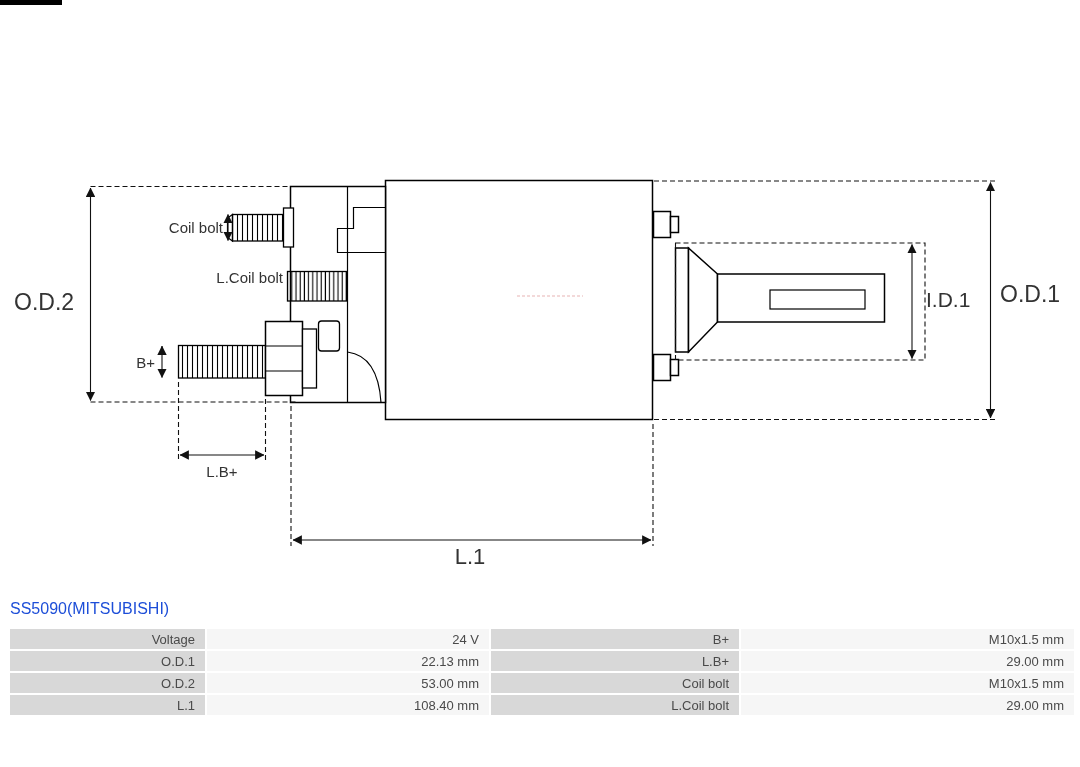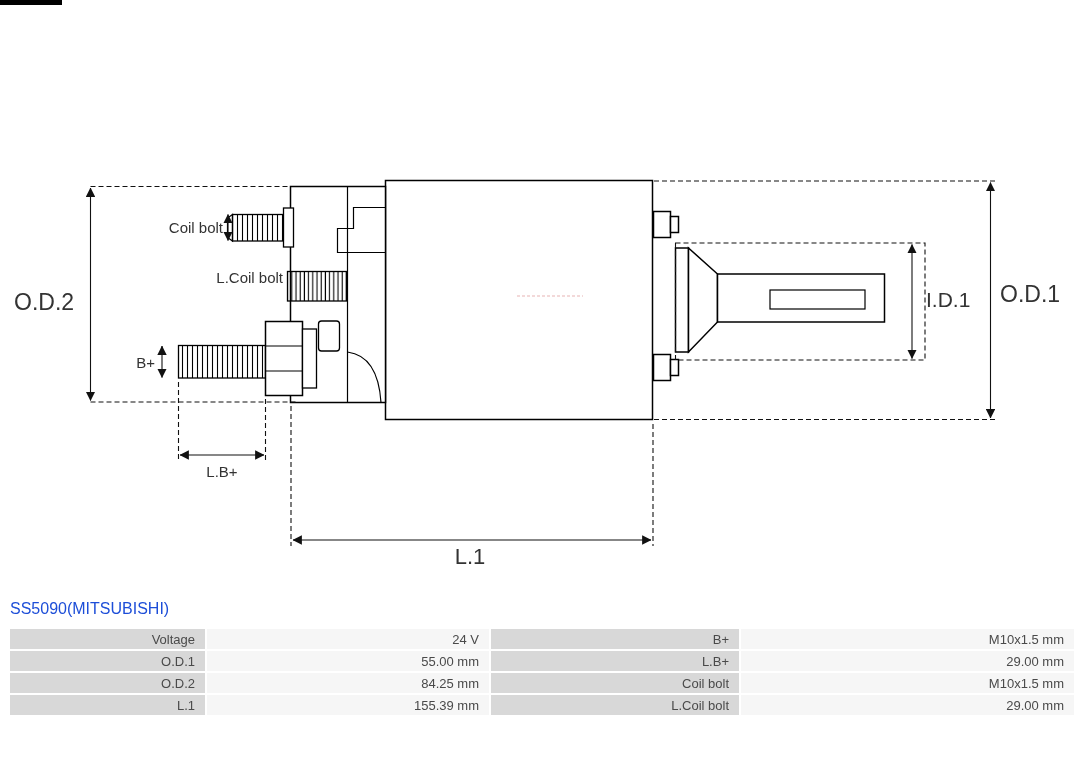--- a/index.html
+++ b/index.html
@@ -145,30 +145,30 @@
   </colgroup>
   <tbody>
     <tr>
       <td class="lbl">Voltage</td>
       <td class="val">24 V</td>
       <td class="lbl">B+</td>
       <td class="val">M10x1.5 mm</td>
     </tr>
     <tr>
       <td class="lbl">O.D.1</td>
-      <td class="val">55.00 mm</td>
+      <td class="val">22.13 mm</td>
       <td class="lbl">L.B+</td>
       <td class="val">29.00 mm</td>
     </tr>
     <tr>
       <td class="lbl">O.D.2</td>
-      <td class="val">84.25 mm</td>
+      <td class="val">53.00 mm</td>
       <td class="lbl">Coil bolt</td>
       <td class="val">M10x1.5 mm</td>
     </tr>
     <tr>
       <td class="lbl">L.1</td>
-      <td class="val">155.39 mm</td>
+      <td class="val">108.40 mm</td>
       <td class="lbl">L.Coil bolt</td>
       <td class="val">29.00 mm</td>
     </tr>
   </tbody>
 </table>
 
 </body></html>

